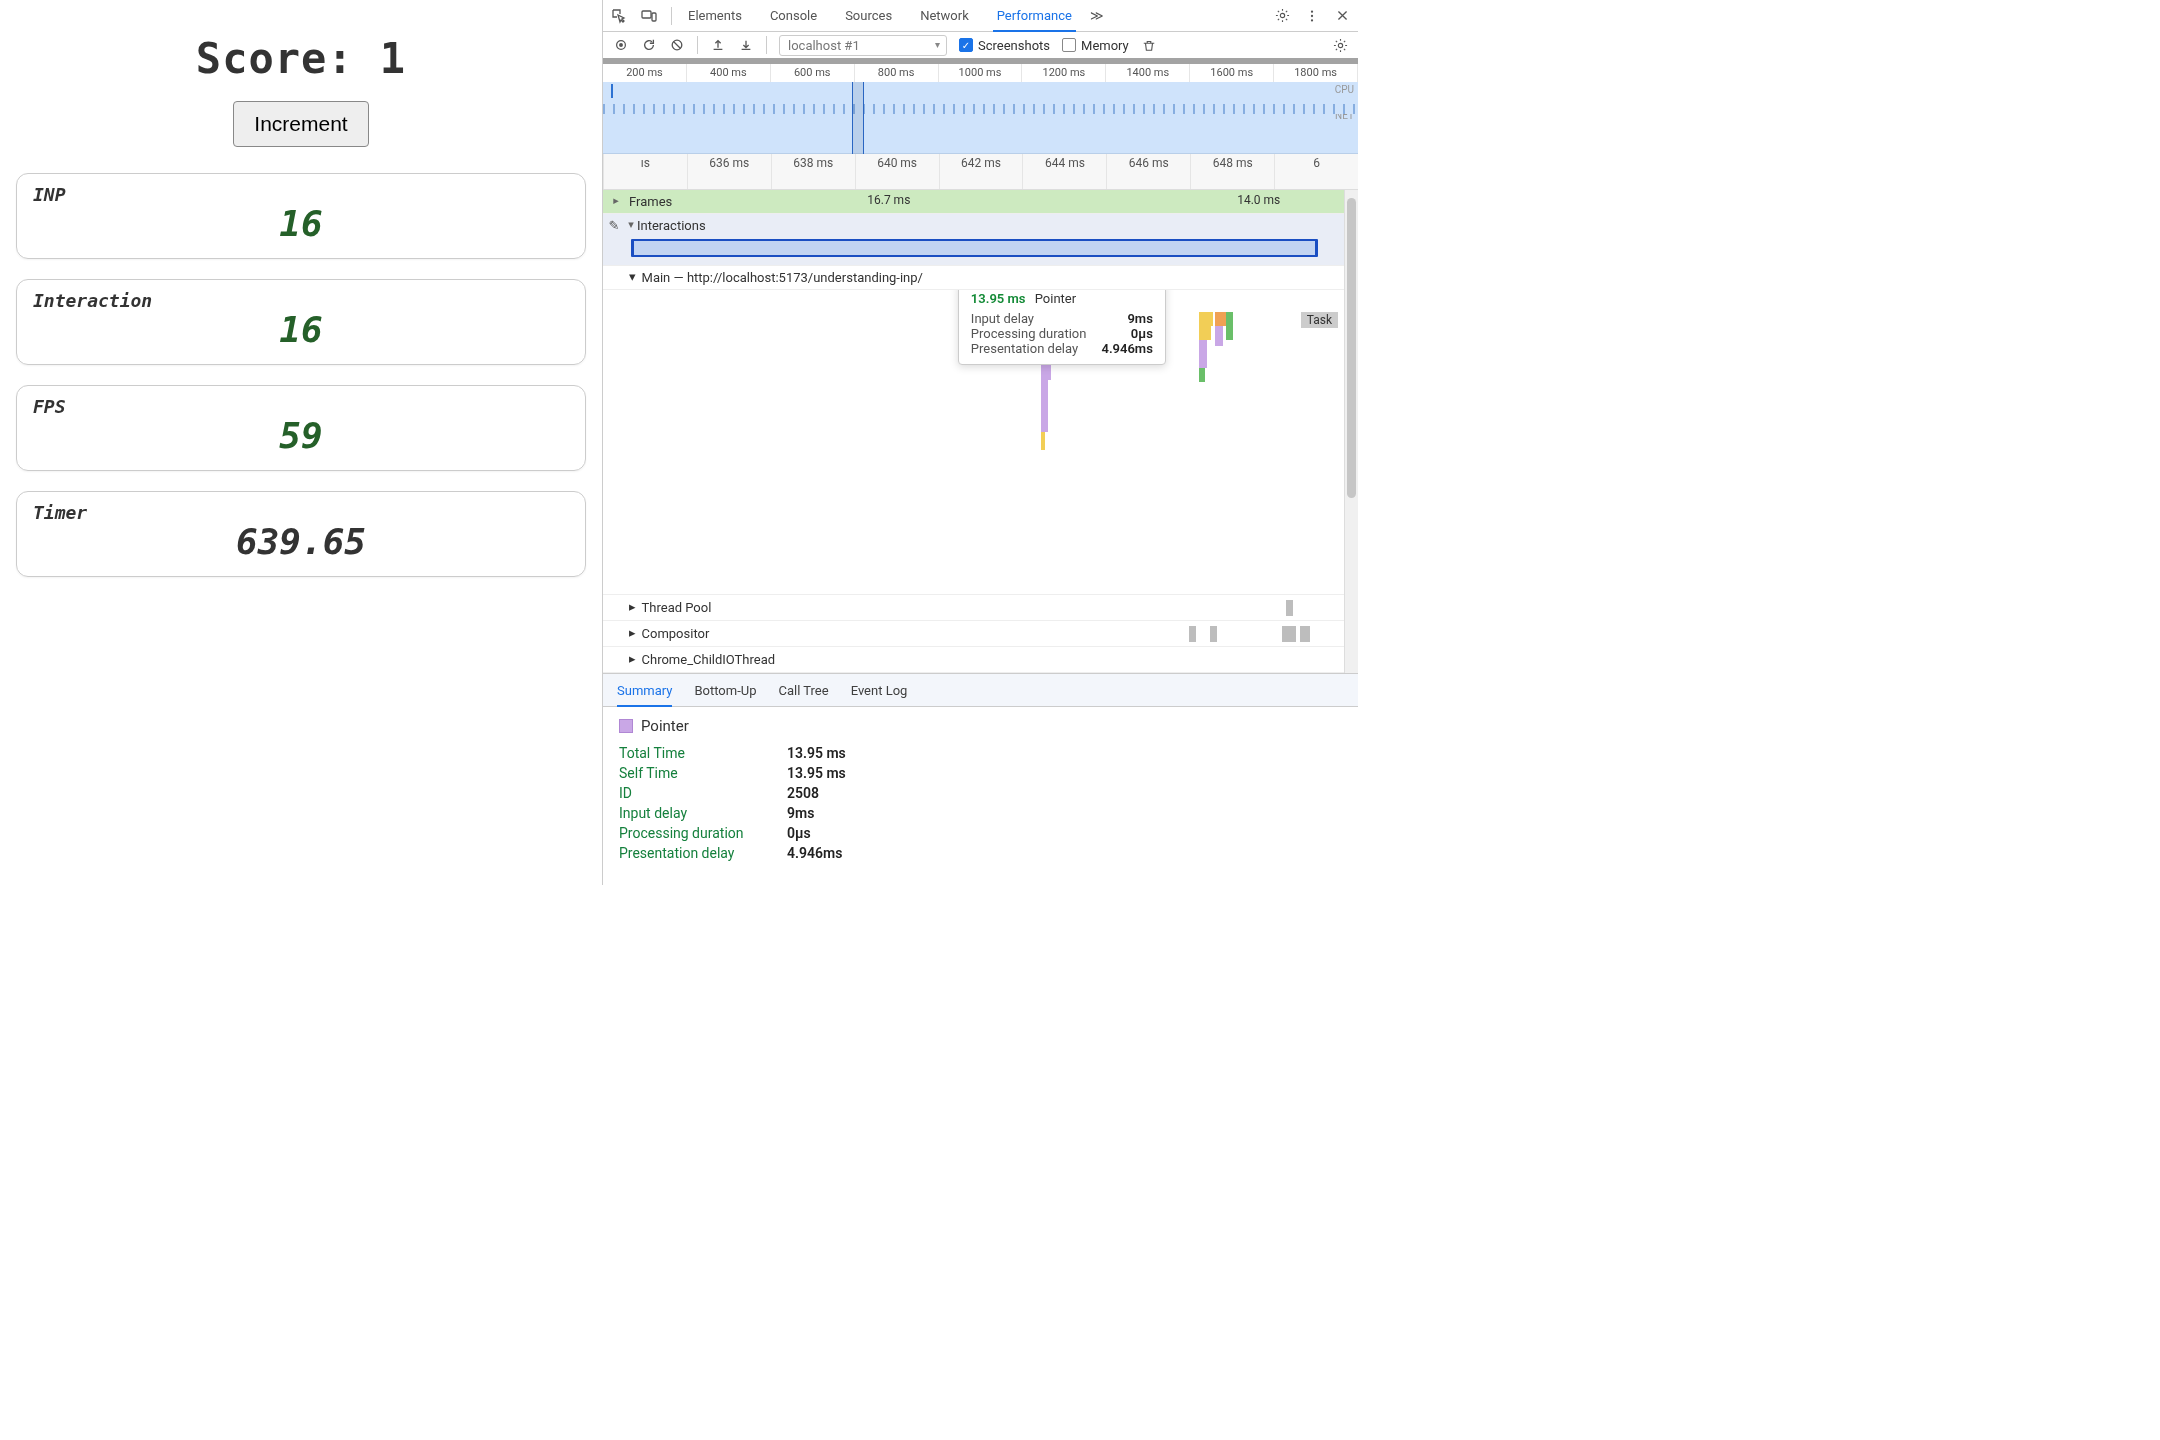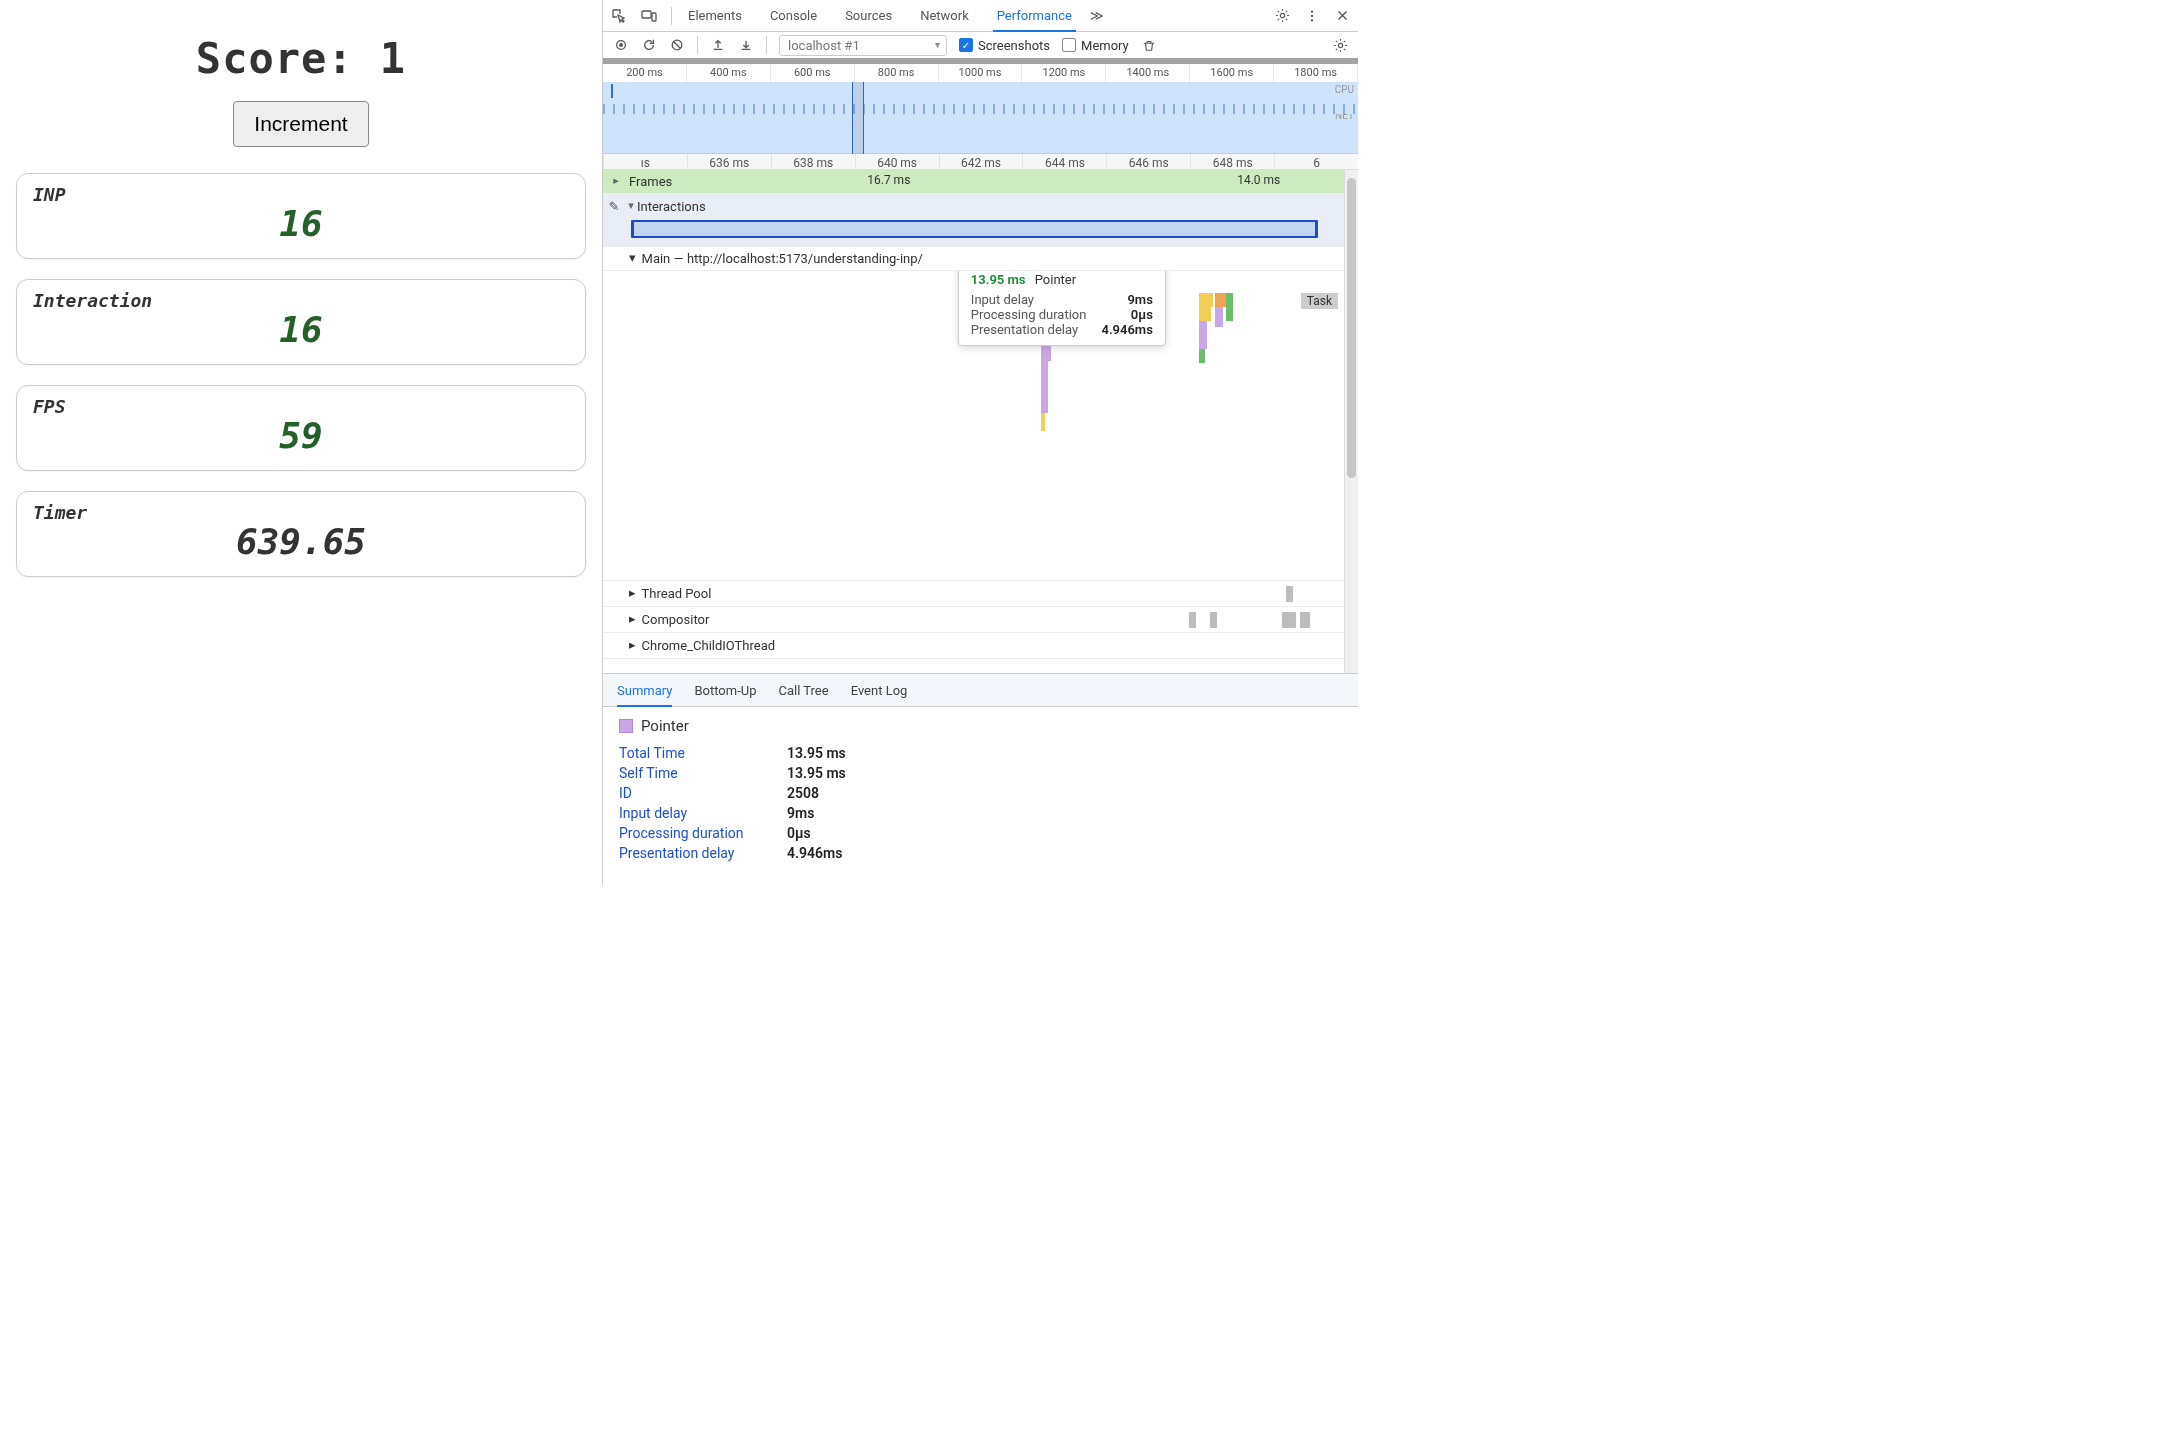--- a/index.html
+++ b/index.html
@@ -39,21 +39,21 @@
   .ov { position:relative; height:90px; background:#cfe3fb; border-bottom:1px solid #b9cfe9; }
   .ov-ticks { display:flex; height:18px; font-size:11px; color:#555; background:#fff; position:relative; z-index:2; }
   .ov-ticks span { flex:1; text-align:center; border-right:1px solid #e6e6e6; padding-top:2px; }
   .ov-lbl { position:absolute; right:4px; font-size:10px; color:#999; }
   .ov-body { position:relative; height:72px; }
   .ov-wave { position:absolute; left:0; right:0; top:22px; height:10px; background:repeating-linear-gradient(90deg,#87aee0 0 2px,#cfe3fb 2px 10px); }
   .ov-marker { position:absolute; top:0; bottom:0; width:12px; background:rgba(40,70,120,.12); border-left:1px solid #2a66c2; border-right:1px solid #2a66c2; }
   .ov-peak { position:absolute; top:2px; width:2px; height:14px; background:#2d72d2; }
 
   
-  .ruler { display:flex; height:16px; background:#f7f7f7; border-bottom:1px solid #ddd; font-size:12px; color:#555; }
+  .ruler { display:flex; height:36px; background:#f7f7f7; border-bottom:1px solid #ddd; font-size:12px; color:#555; }
   .ruler span { flex:1; text-align:center; border-left:1px solid #e5e5e5; padding-top:2px; }
 
   
   .flame { flex:1; overflow:hidden; position:relative; display:flex; flex-direction:column; }
   .track { display:flex; align-items:center; border-bottom:1px solid #eee; min-height:24px; position:relative; }
   .track-head { width:26px; text-align:center; color:#666; font-size:11px; }
   .arrow { display:inline-block; transform:translateY(-1px); }
   .track-title { color:#333; font-size:13px; }
   .frames-track { background:#cdeac0; }
   .frame-val { position:absolute; top:3px; font-size:12px; color:#333; }
@@ -79,21 +79,21 @@
 
   .detail-tabs { display:flex; gap:22px; height:34px; align-items:center; padding:0 14px; border-top:1px solid #ccc; border-bottom:1px solid #ccc; background:#f3f6fb; }
   .dtab { color:#404040; cursor:pointer; }
   .dtab.active { color:#1a73e8; position:relative; }
   .dtab.active::after { content:""; position:absolute; left:0; right:0; bottom:-9px; height:2px; background:#1a73e8; }
 
   .summary { padding:10px 16px 20px; font-size:14px; }
   .summary .sw { display:inline-block; width:14px; height:14px; background:#c9a7e6; border:1px solid #b087d4; vertical-align:-2px; margin-right:8px; }
   .summary h4 { margin:0 0 10px; font-weight:400; font-size:15px; }
   .sum-row { display:flex; gap:18px; margin:4px 0; }
-  .sum-row .k { color:#1d4ed8; min-width:150px; }
+  .sum-row .k { color:#15803d; min-width:150px; }
   .sum-row .v { color:#222; font-weight:600; }
 
   .scroll { position:absolute; right:0; top:0; bottom:0; width:14px; background:#f0f0f0; border-left:1px solid #ddd; }
   .scroll .thumb { position:absolute; left:2px; right:2px; top:8px; height:300px; background:#c6c6c6; border-radius:5px; }
 </style>
 </head>
 <body>
 
 <div class="app">
   <div class="score mono">Score: 1</div>

